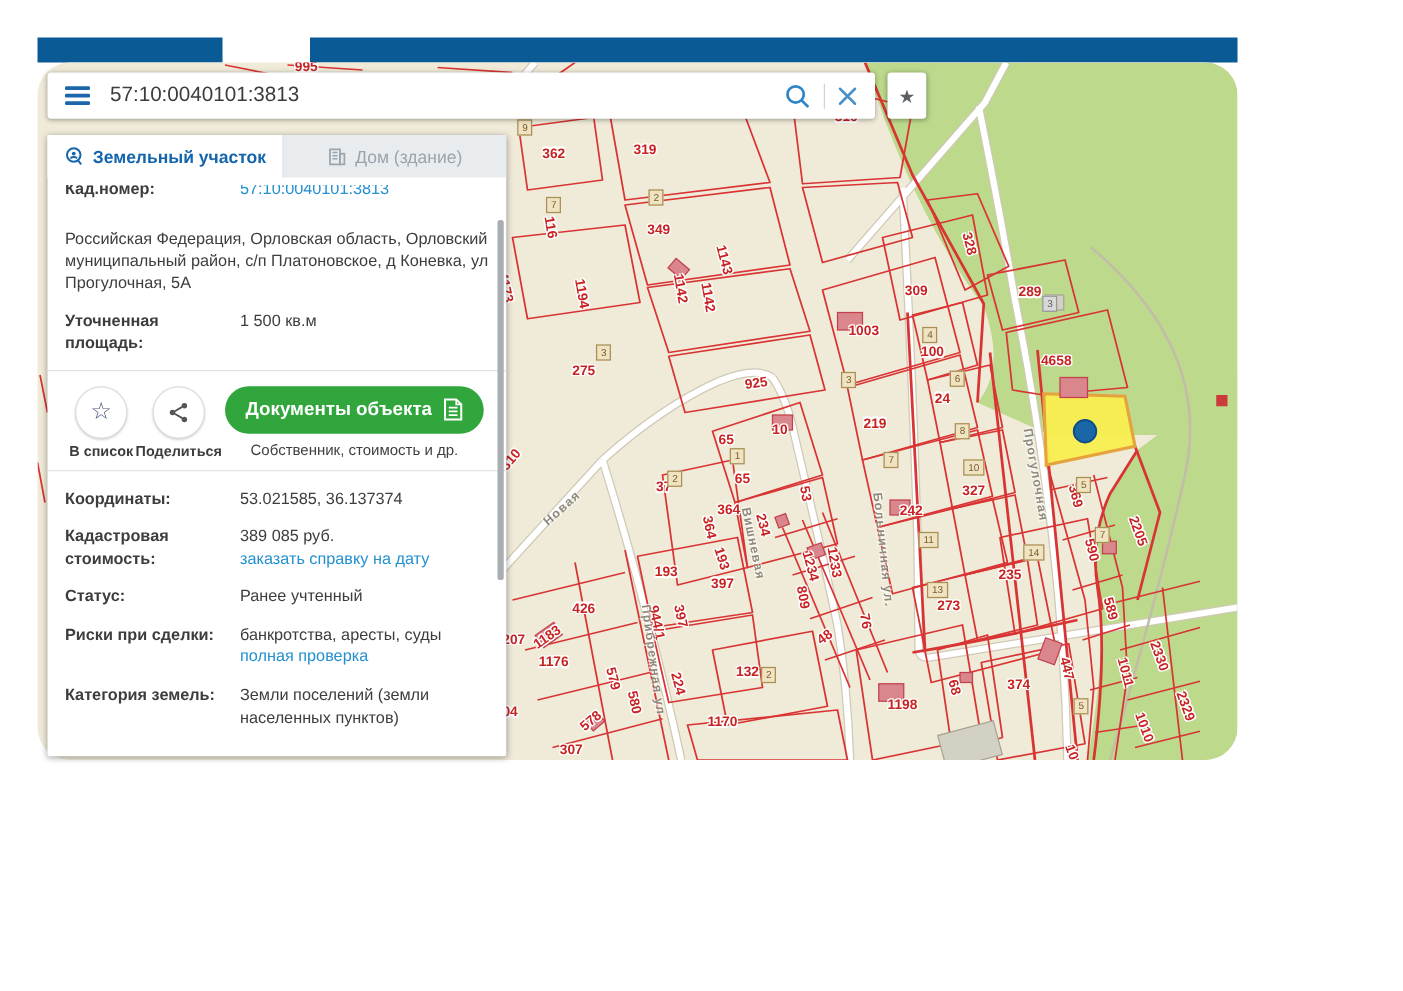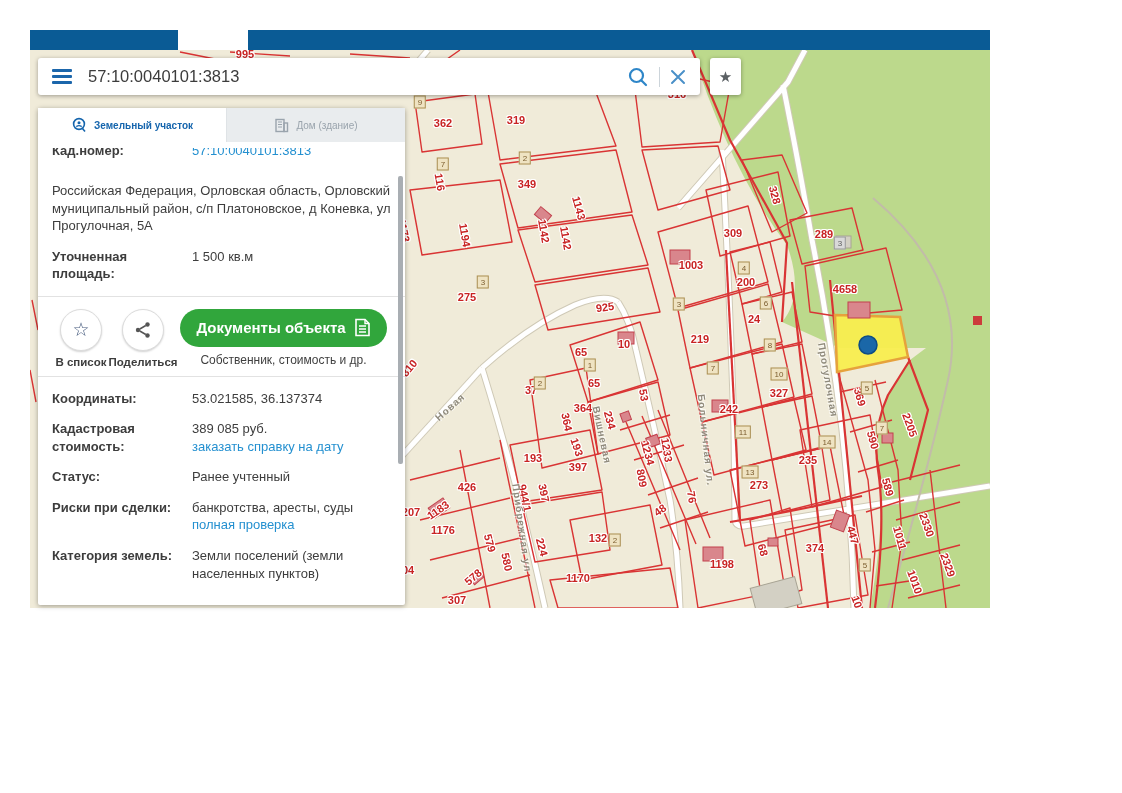--- a/index.html
+++ b/index.html
@@ -1,21 +1,21 @@
 <!DOCTYPE html>
 <html><head>
 <meta charset="utf-8">
 <style>
   html,body{margin:0;padding:0;background:#ffffff;font-family:"Liberation Sans",sans-serif;}
   .stage{position:relative;width:1122px;height:793px;background:#fff;overflow:hidden;}
   .app{position:absolute;left:30px;top:30px;width:960px;height:578px;}
   .topbar-seg{position:absolute;top:0;height:20px;background:#0a5b95;}
   .seg1{left:0;width:148px;}
   .seg2{left:218px;width:742px;}
-  .map{position:absolute;left:0;top:20px;width:960px;height:558px;background:#f0ebd9;overflow:hidden;}
+  .map{position:absolute;left:0;top:20px;width:960px;height:558px;background:#f0ebd9;overflow:hidden;border-radius:26px;}
   .map svg{position:absolute;left:0;top:0;}
   .maplabels{position:absolute;left:0;top:0;width:100%;height:100%;}
   .maplabels span{position:absolute;white-space:nowrap;}
   .num{font-size:11px;font-weight:bold;color:#c82323;
        text-shadow:-1px -1px 0 #fff,1px -1px 0 #fff,-1px 1px 0 #fff,1px 1px 0 #fff,0 1px 0 #fff,0 -1px 0 #fff;}
   .bldg{font-size:8px;color:#7a5c2e;background:#efe3c2;border:1px solid #a98f55;padding:0 3px;line-height:11px;}
   .bldg.gray{background:#d9d9d9;border-color:#979797;color:#5f5f5f;}
   .street{font-size:10px;font-weight:bold;color:#8f8a7c;letter-spacing:1px;
        text-shadow:-1px -1px 0 rgba(255,255,255,.7),1px 1px 0 rgba(255,255,255,.7);}
   
@@ -26,21 +26,21 @@
   .searchbar input{flex:1;border:none;outline:none;font-size:16.5px;color:#3c3c3c;font-family:"Liberation Sans",sans-serif;background:transparent;}
   .sb-ic{display:flex;align-items:center;gap:10px;padding-right:14px;}
   .vdiv{width:1px;height:20px;background:#ccd4da;}
   .favbtn{position:absolute;left:680px;top:28px;width:31px;height:37px;background:#fff;border-radius:3px;
        box-shadow:0 1px 4px rgba(0,0,0,.35);display:flex;align-items:center;justify-content:center;z-index:5;
        color:#5b6064;font-size:15px;cursor:pointer;}
   
   .panel{position:absolute;left:8px;top:78px;width:367px;height:497px;background:#fff;border-radius:2px;
        box-shadow:0 1px 5px rgba(0,0,0,.35);z-index:4;}
   .tabs{display:flex;height:34px;}
-  .tab{display:flex;align-items:center;justify-content:center;gap:7px;font-size:10px;cursor:pointer;}
+  .tab{display:flex;align-items:center;justify-content:center;gap:7px;font-size:14px;cursor:pointer;}
   .tab.active{width:188px;background:#fff;color:#1565ad;font-weight:bold;}
   .tab.inactive{flex:1;background:#e9ecee;color:#9aa4ad;border-left:1px solid #dfe3e6;}
   .panel-body{position:relative;padding:6px 14px 0 14px;height:calc(100% - 40px);overflow:hidden;}
   .row{display:flex;margin-bottom:13px;font-size:13px;color:#3d3d3d;line-height:1.35;}
   .row .lbl{width:140px;flex:0 0 140px;font-weight:bold;}
   .row .val{flex:1;}
   .row.clipped{height:12px;overflow:hidden;margin-bottom:22px;}
   .row.clipped .inner{margin-top:-6px;display:flex;width:100%;}
   .linktext{color:#2490d0;cursor:pointer;}
   a.sublink{color:#2490d0;text-decoration:none;display:inline-block;cursor:pointer;}
@@ -172,21 +172,21 @@
       </svg>
       <div class="maplabels">
           <span class="num" style="left: 215px; top: 4px; transform: translate(-50%, -50%) rotate(0deg);">995</span>
           <span class="num" style="left: 413px; top: 73px; transform: translate(-50%, -50%) rotate(0deg);">362</span>
           <span class="num" style="left: 486px; top: 70px; transform: translate(-50%, -50%) rotate(0deg);">319</span>
           <span class="num" style="left: 647px; top: 44px; transform: translate(-50%, -50%) rotate(0deg);">316</span>
           <span class="num" style="left: 497px; top: 134px; transform: translate(-50%, -50%) rotate(0deg);">349</span>
           <span class="num" style="left: 437px; top: 247px; transform: translate(-50%, -50%) rotate(0deg);">275</span>
           <span class="num" style="left: 703px; top: 183px; transform: translate(-50%, -50%) rotate(0deg);">309</span>
           <span class="num" style="left: 661px; top: 215px; transform: translate(-50%, -50%) rotate(0deg);">1003</span>
-          <span class="num" style="left: 716px; top: 232px; transform: translate(-50%, -50%) rotate(0deg);">200</span>
+          <span class="num" style="left: 716px; top: 232px; transform: translate(-50%, -50%) rotate(0deg);">100</span>
           <span class="num" style="left: 724px; top: 269px; transform: translate(-50%, -50%) rotate(0deg);">24</span>
           <span class="num" style="left: 670px; top: 289px; transform: translate(-50%, -50%) rotate(0deg);">219</span>
           <span class="num" style="left: 699px; top: 359px; transform: translate(-50%, -50%) rotate(0deg);">242</span>
           <span class="num" style="left: 749px; top: 343px; transform: translate(-50%, -50%) rotate(0deg);">327</span>
           <span class="num" style="left: 729px; top: 435px; transform: translate(-50%, -50%) rotate(0deg);">273</span>
           <span class="num" style="left: 778px; top: 410px; transform: translate(-50%, -50%) rotate(0deg);">235</span>
           <span class="num" style="left: 794px; top: 184px; transform: translate(-50%, -50%) rotate(0deg);">289</span>
           <span class="num" style="left: 815px; top: 239px; transform: translate(-50%, -50%) rotate(0deg);">4658</span>
           <span class="num" style="left: 575px; top: 257px; transform: translate(-50%, -50%) rotate(-8deg);">925</span>
           <span class="num" style="left: 594px; top: 294px; transform: translate(-50%, -50%) rotate(0deg);">10</span>

